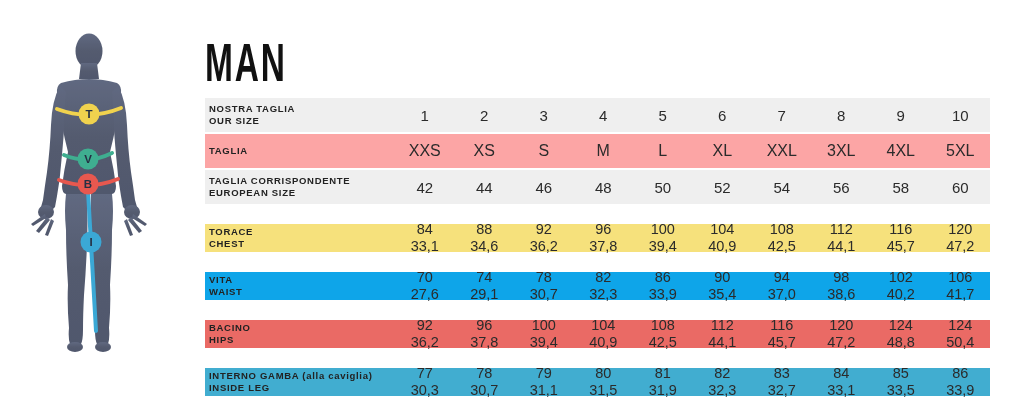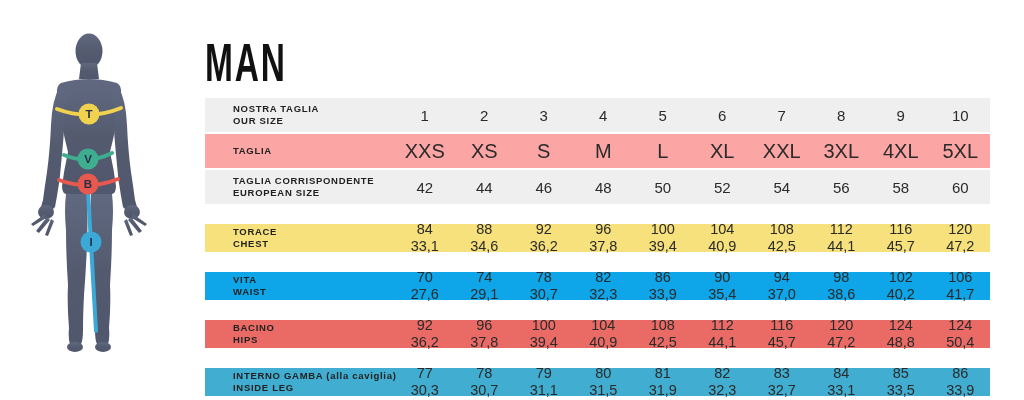--- a/index.html
+++ b/index.html
@@ -28,35 +28,35 @@
   }
   .trow {
     display: flex; align-items: stretch;
     margin-bottom: 2px;
   }
   .trow.single { height: 34px; }
   .trow.dual { height: 28px; margin-top: 20px; }
   .label-cell {
     width: 190px; flex: 0 0 190px;
     display: flex; flex-direction: column; justify-content: center;
-    padding-left: 28px;
+    padding-left: 4px;
   }
   .label-line {
     font-size: 9.5px; font-weight: 700; letter-spacing: 0.7px;
     line-height: 12.5px; color: #222;
     white-space: nowrap;
   }
   .val-cell {
     flex: 1 1 0;
     display: flex; flex-direction: column;
     justify-content: center; align-items: center;
     text-align: center;
   }
   .val-single { font-size: 15px; color: #2b2b2b; }
-  .trow[data-name="table-row-size"] .val-single { font-size: 20px; }
+  .trow[data-name="table-row-size"] .val-single { font-size: 16px; }
   .val-cm, .val-in { font-size: 14.5px; line-height: 17px; color: #2b2b2b; }
 </style>
 </head>
 <body>
 
 <div class="figure-area" data-name="body-figure">
   <svg width="200" height="400" viewBox="0 0 200 400" data-name="body-silhouette-svg">
     <defs>
       <linearGradient id="bodyGrad" x1="0" y1="0" x2="0" y2="1">
         <stop offset="0" stop-color="#4b5570"></stop>

